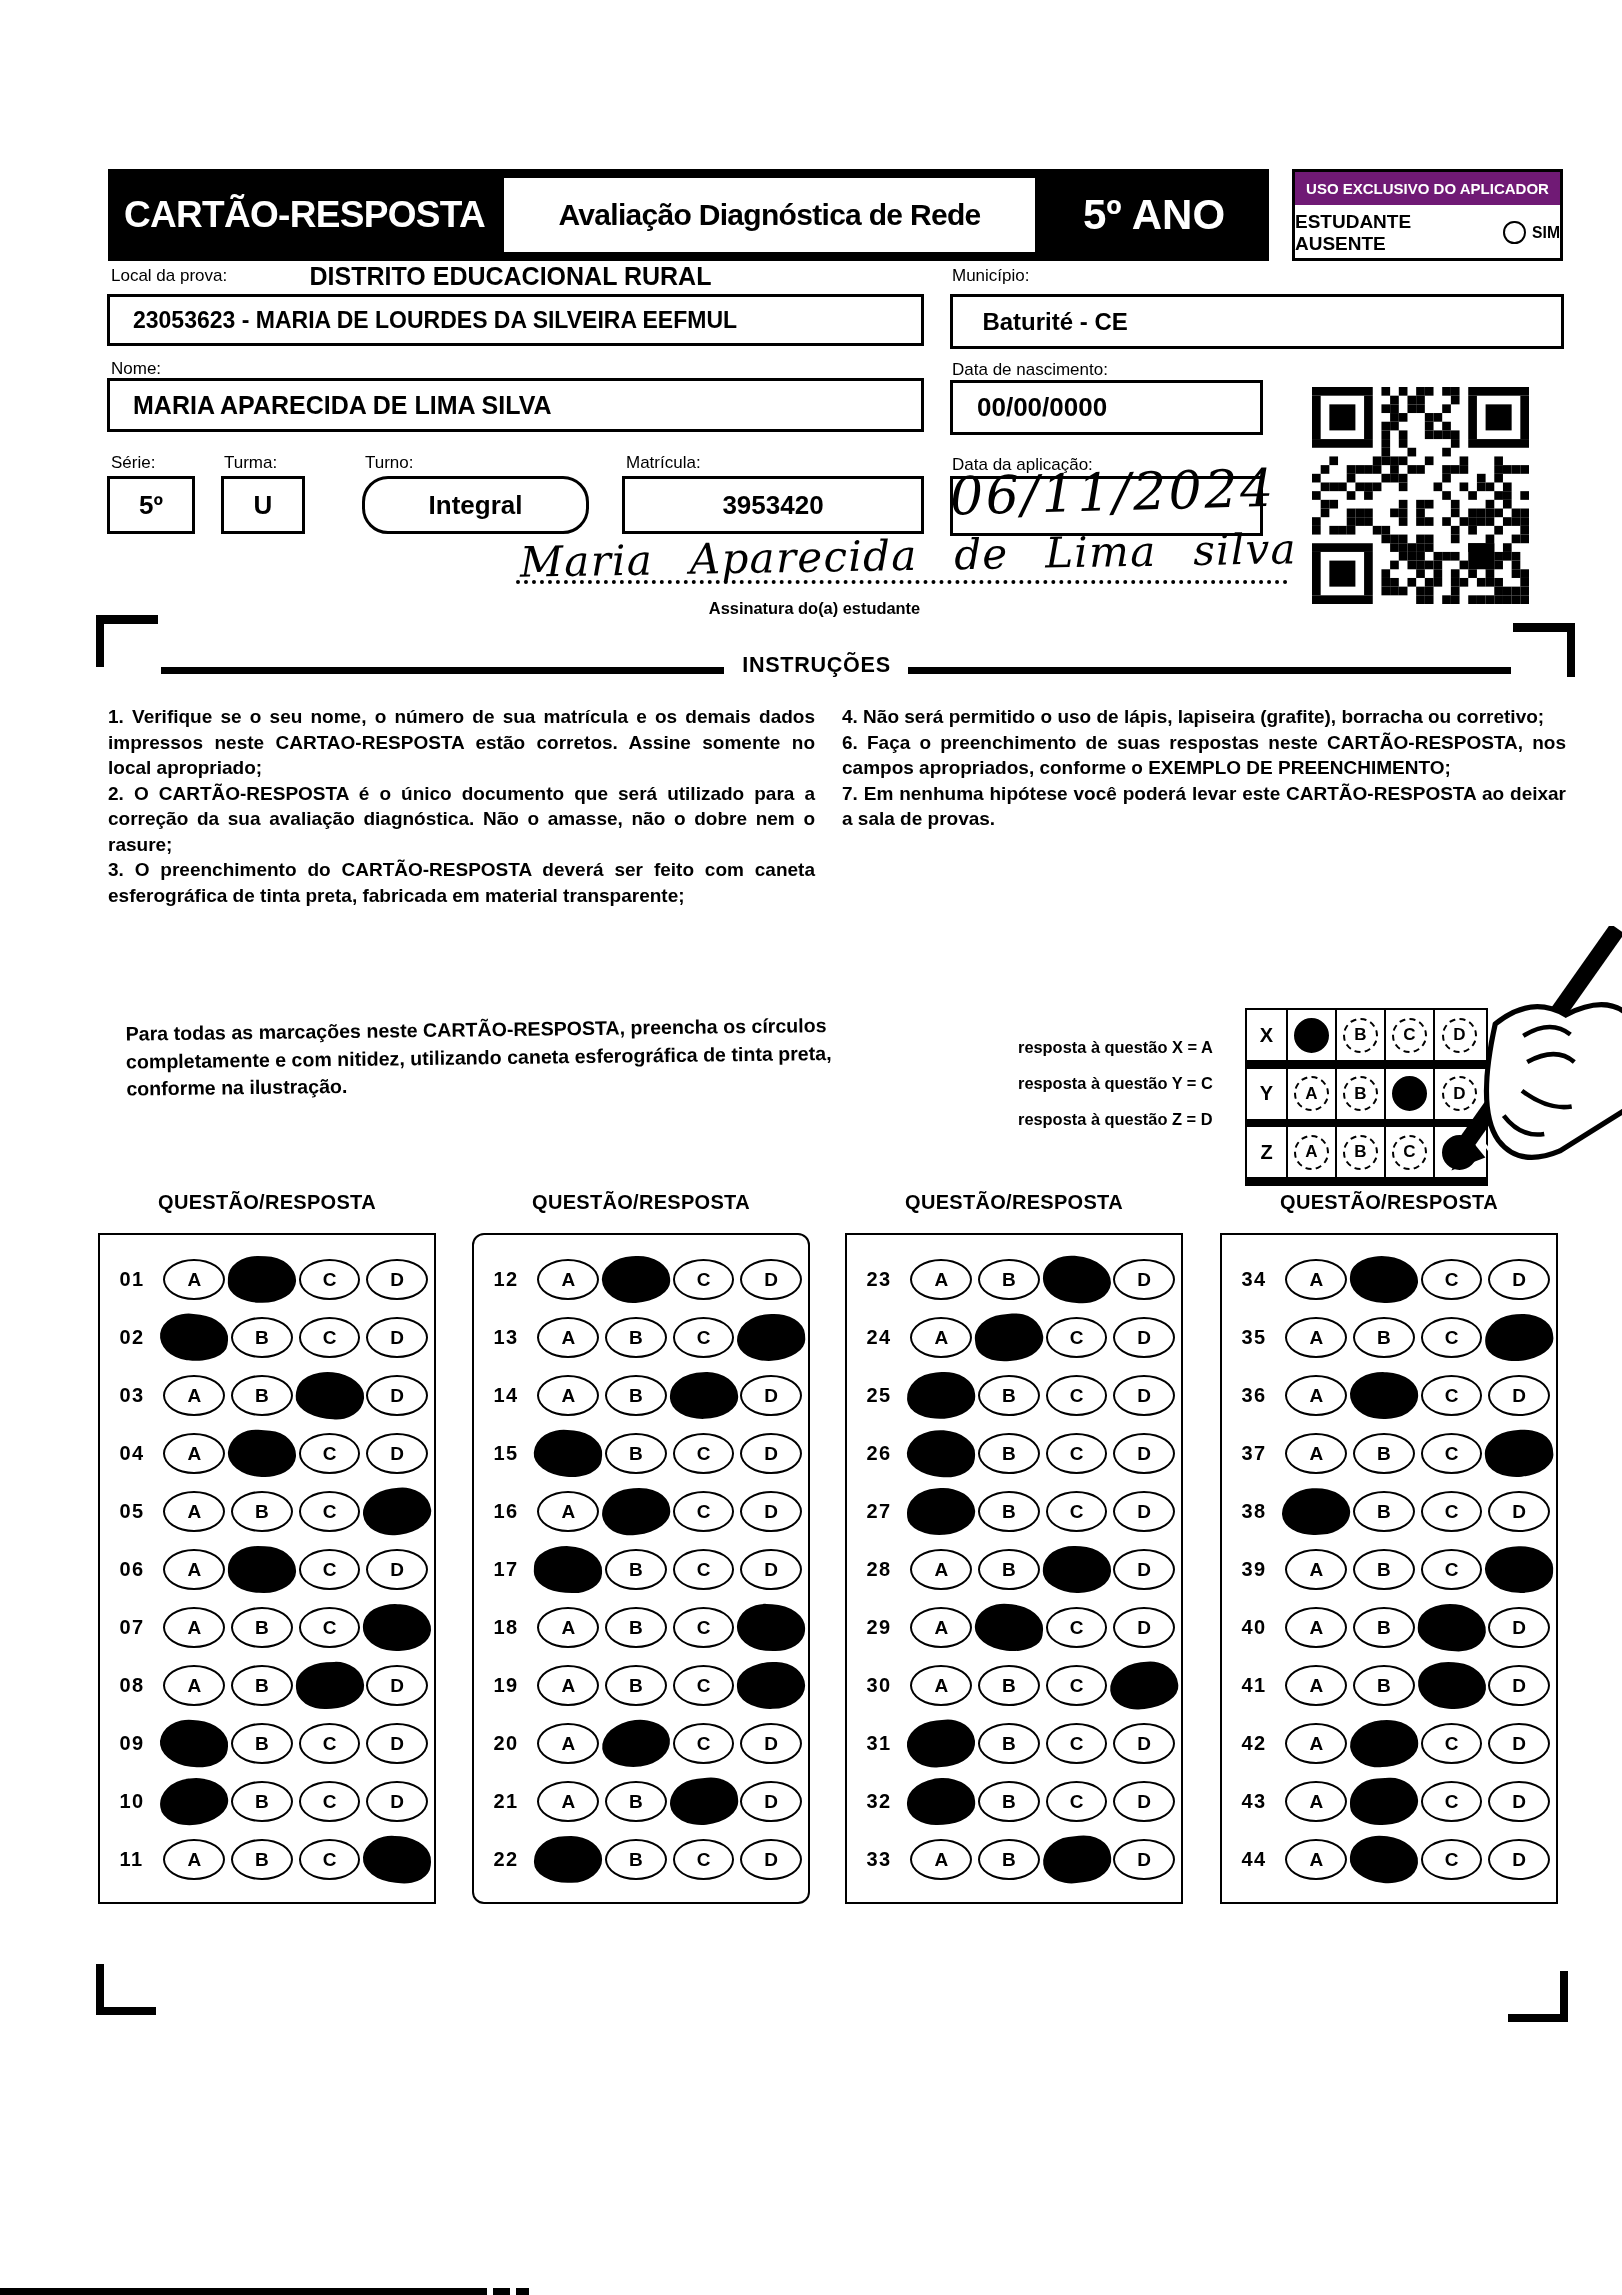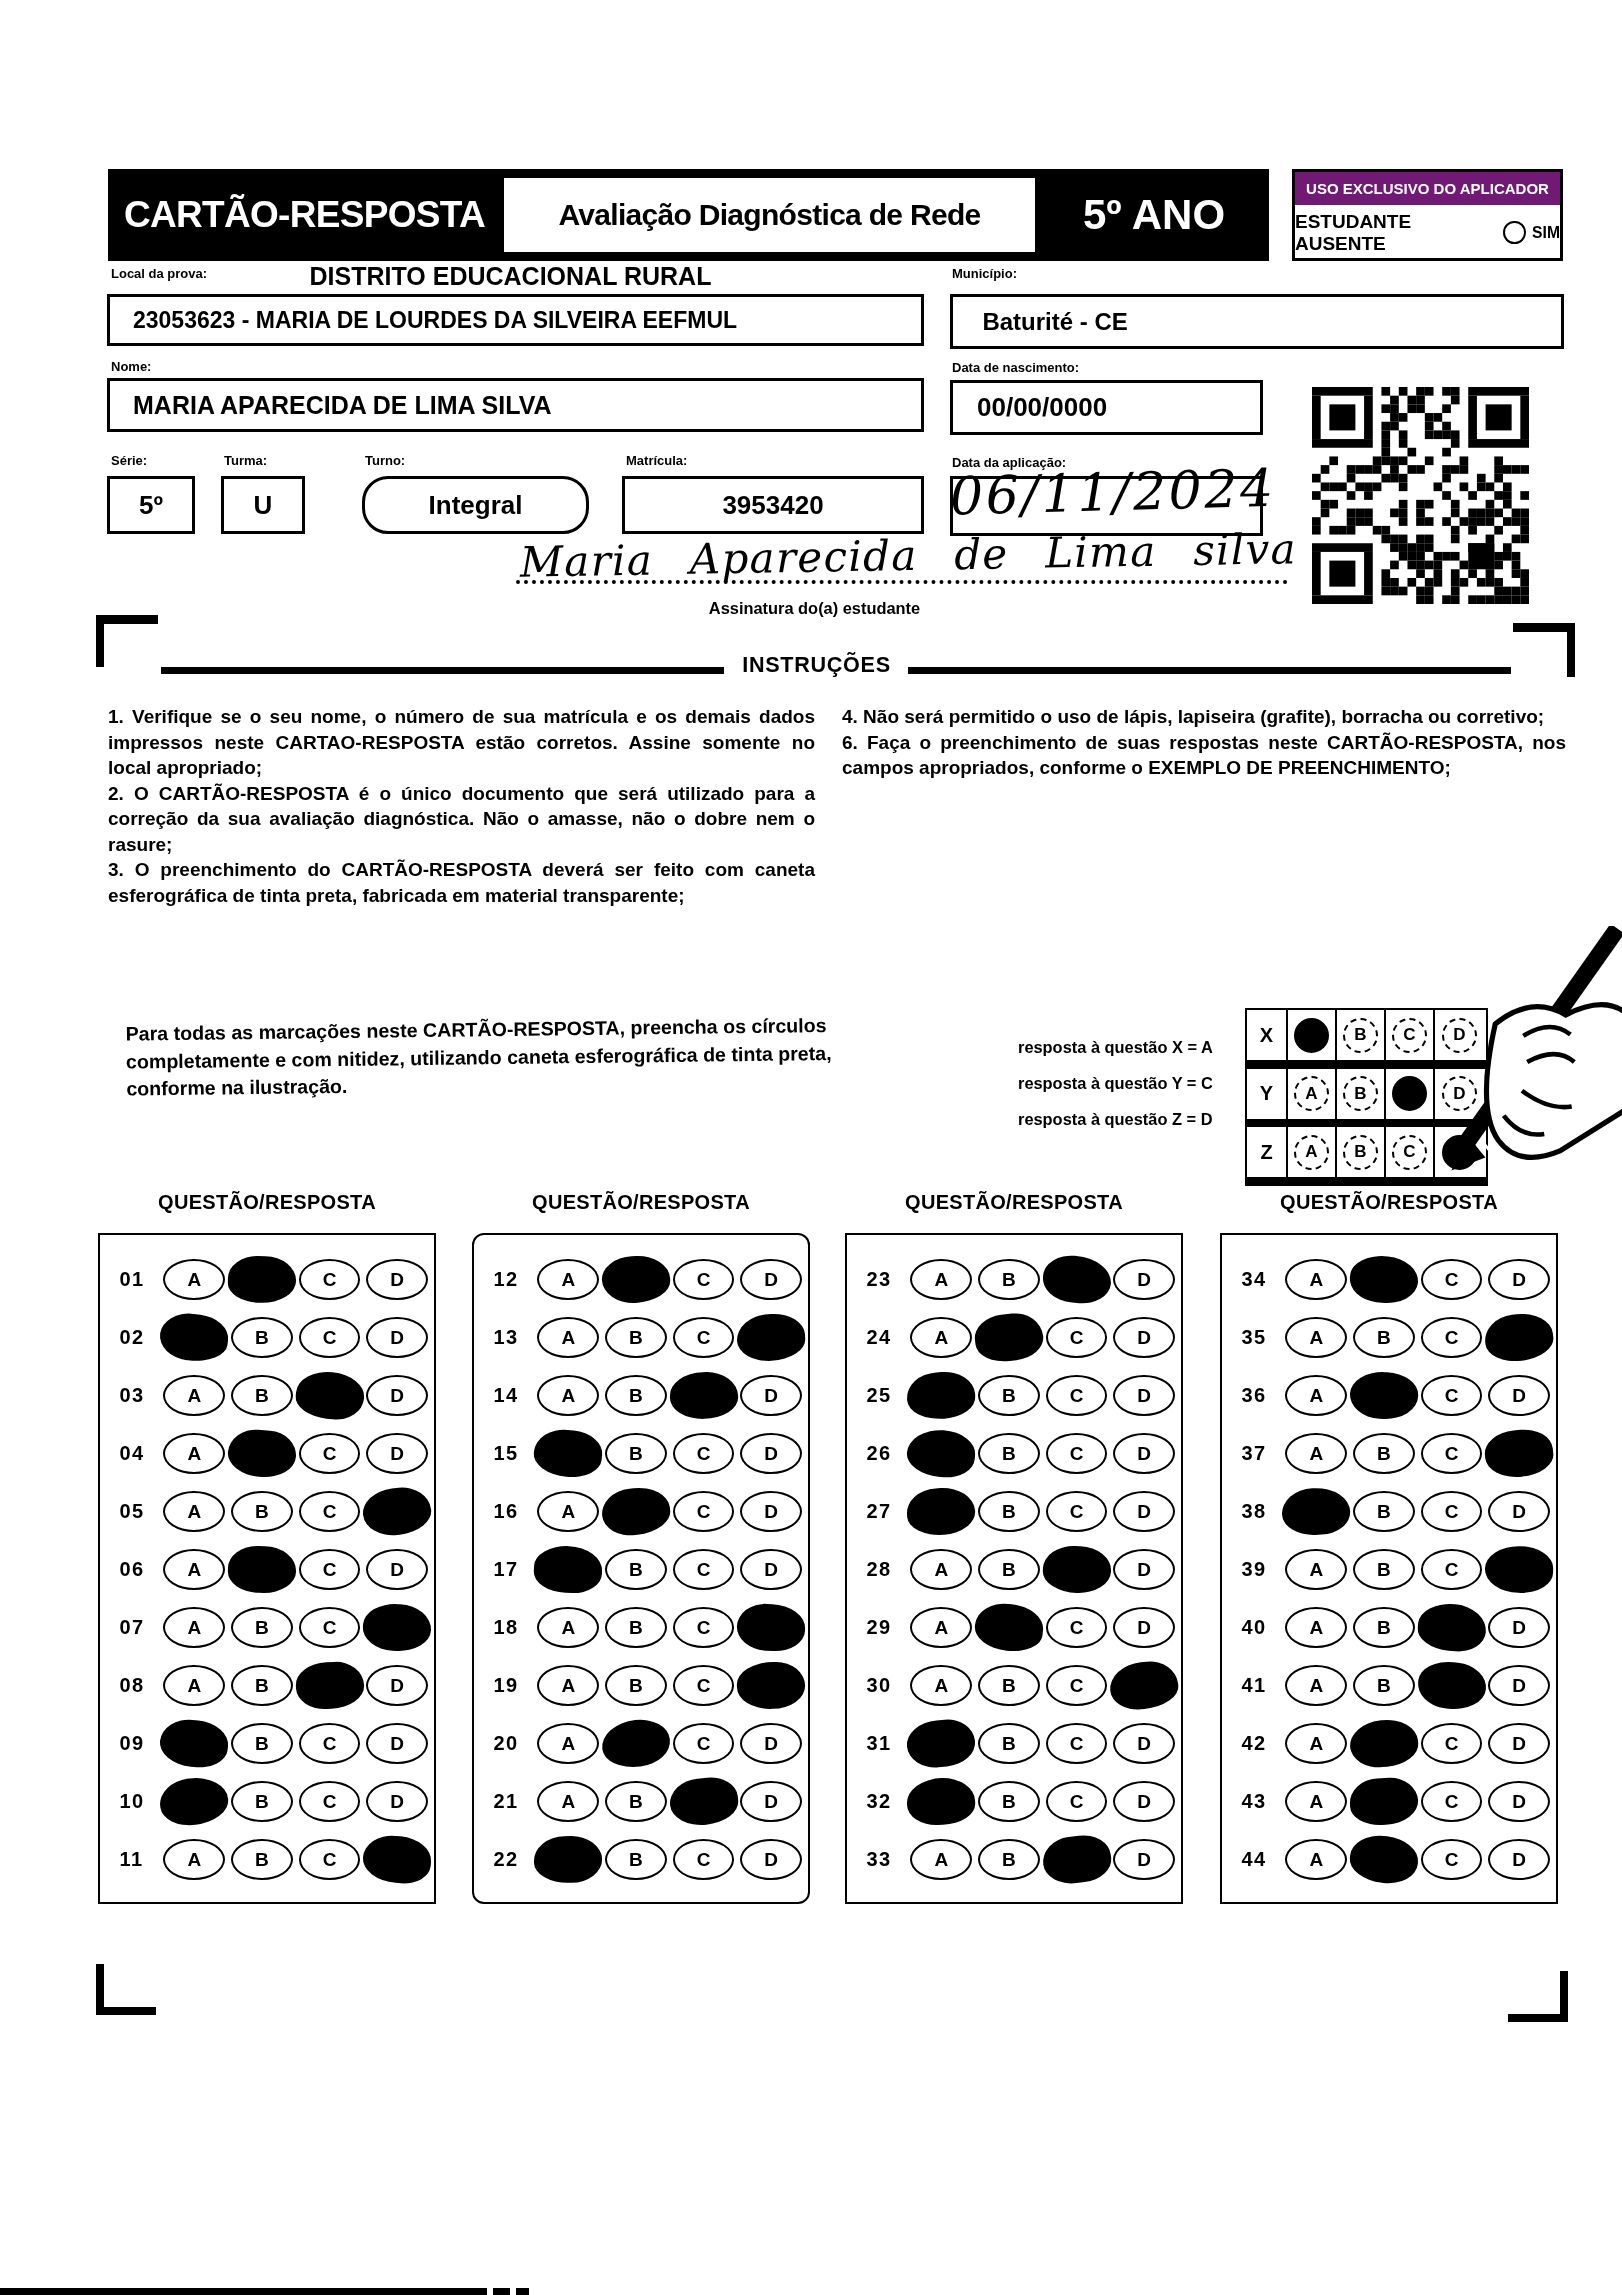--- a/index.html
+++ b/index.html
@@ -16,21 +16,21 @@
       color:#fff;font-weight:bold;font-size:42px;}
 
   .aplicador-box{position:absolute;left:1292px;top:169px;width:271px;height:92px;border:3.3px solid #000;box-sizing:border-box;background:#fff;}
   .aplicador-header{height:33px;background:#701a75;color:#fff;font-size:15px;font-weight:bold;display:flex;align-items:center;justify-content:center;}
   .aplicador-body{height:55px;display:flex;align-items:center;justify-content:center;gap:6.5px;font-weight:bold;}
   .aplicador-body .lbl{font-size:19px;}
   .sim-circle{width:23.6px;height:23.6px;border:2.6px solid #000;border-radius:50%;box-sizing:border-box;}
   .sim-lbl{font-size:15.7px;}
 
   
-  .field-label{position:absolute;font-size:13px;font-weight:bold;}
+  .field-label{position:absolute;font-size:17px;font-weight:normal;}
   .field-box{position:absolute;border:3.3px solid #000;box-sizing:border-box;display:flex;align-items:center;font-weight:bold;background:#fff;}
   .centered{justify-content:center;}
 
   .local-value{position:absolute;left:275px;top:262px;width:471px;text-align:center;font-size:25px;font-weight:bold;}
 
   .handwriting{font-family:"DejaVu Serif",serif;font-style:italic;}
   .hw-date{position:absolute;left:950px;top:462px;width:340px;font-size:52px;letter-spacing:2.6px;transform:rotate(-1.5deg);white-space:nowrap;z-index:3;}
   .hw-sign{position:absolute;left:520px;top:531px;font-size:42px;letter-spacing:1.3px;word-spacing:22px;transform:rotate(-1deg);white-space:nowrap;z-index:3;}
   .sign-line{position:absolute;left:516px;top:580px;width:772px;border-bottom:4.6px dotted #000;}
   .sign-label{position:absolute;left:618px;top:599px;width:393px;text-align:center;font-size:16.4px;font-weight:bold;}
@@ -369,20 +369,21 @@
 <div class="instr-title">INSTRUÇÕES</div>
 <div class="instr-line r"></div>
 <div class="instr-col left" id="instr-left">
     <p class="instr-item">1. Verifique se o seu nome, o número de sua matrícula e os demais dados impressos neste CARTAO-RESPOSTA estão corretos. Assine somente no local apropriado;</p>
     <p class="instr-item">2. O CARTÃO-RESPOSTA é o único documento que será utilizado para a correção da sua avaliação diagnóstica. Não o amasse, não o dobre nem o rasure;</p>
     <p class="instr-item">3. O preenchimento do CARTÃO-RESPOSTA deverá ser feito com caneta esferográfica de tinta preta, fabricada em material transparente;</p>
   </div>
 <div class="instr-col right" id="instr-right">
     <p class="instr-item">4. Não será permitido o uso de lápis, lapiseira (grafite), borracha ou corretivo;</p>
     <p class="instr-item">6. Faça o preenchimento de suas respostas neste CARTÃO-RESPOSTA, nos campos apropriados, conforme o EXEMPLO DE PREENCHIMENTO;</p>
+    <p class="instr-item">7. Em nenhuma hipótese você poderá levar este CARTÃO-RESPOSTA ao deixar a sala de provas.</p>
   </div>
 
 <div class="example-text">Para todas as marcações neste CARTÃO-RESPOSTA, preencha os círculos completamente e com nitidez, utilizando caneta esferográfica de tinta preta, conforme na ilustração.</div>
 <div class="ex-legend" id="example-legend">
     <div class="ex-legend-line">resposta à questão X = A</div>
     <div class="ex-legend-line">resposta à questão Y = C</div>
     <div class="ex-legend-line">resposta à questão Z = D</div>
   </div>
 <div class="ex-grid" id="example-grid">
     <div class="ex-row">

